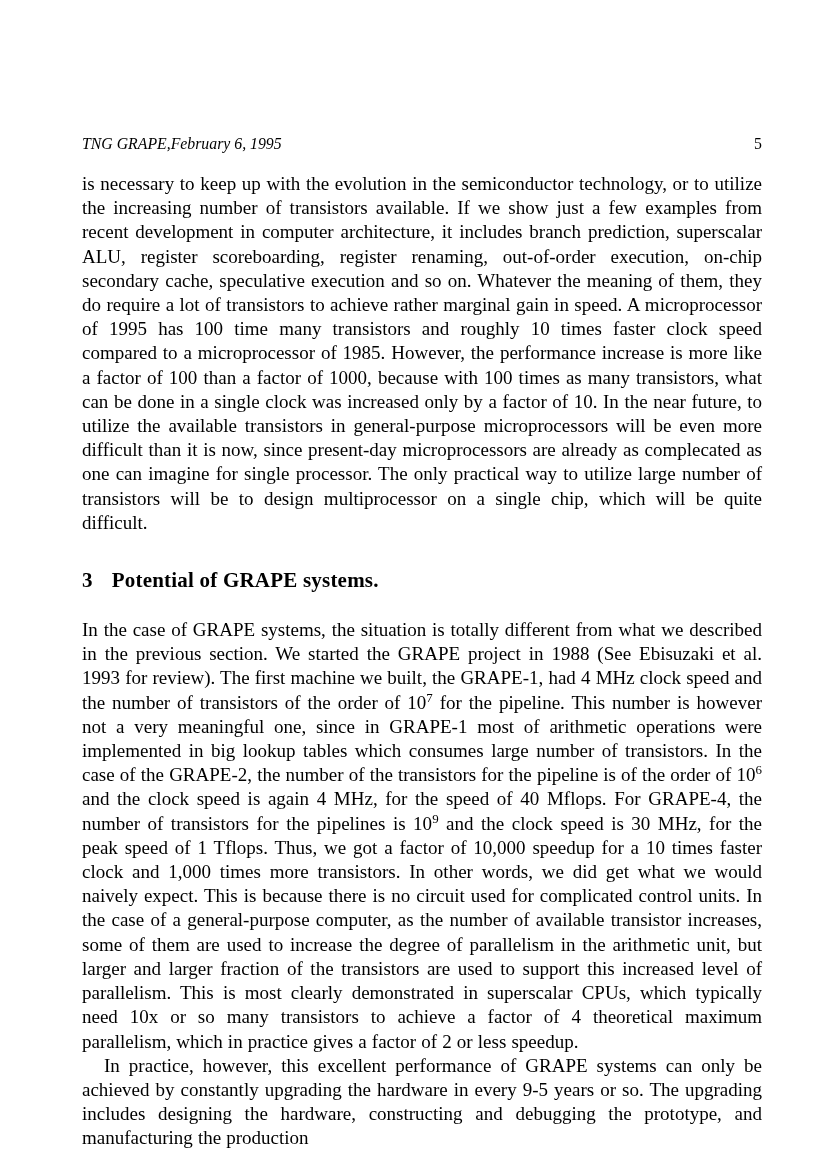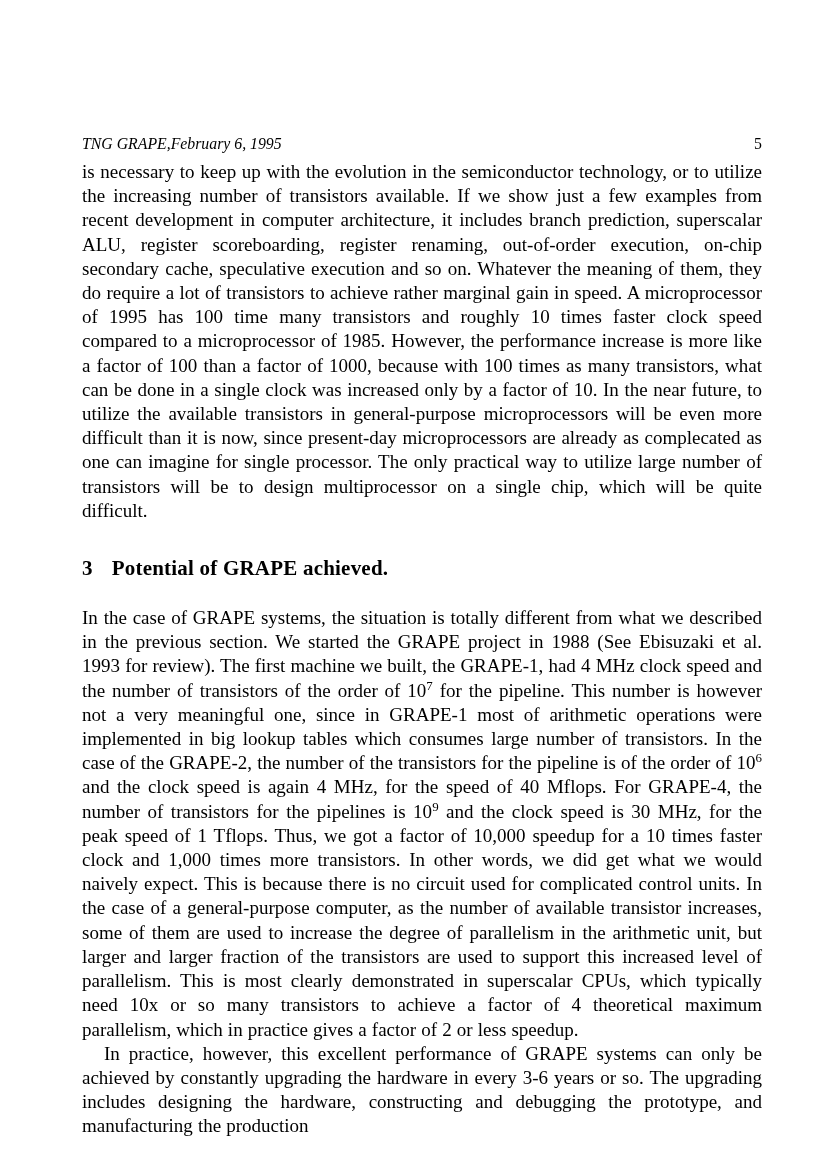--- a/index.html
+++ b/index.html
@@ -18,21 +18,21 @@
     box-sizing: border-box;
     padding: 134px 65px 0 82px;
   }
   .running-header {
     display: flex;
     justify-content: space-between;
     align-items: baseline;
     width: 680px;
     font-size: 15.8px;
     line-height: 20px;
-    margin-bottom: 6px;
+    margin-bottom: 18px;
   }
   .running-title {
     font-style: italic;
   }
   .page-number {
     font-style: normal;
   }
   .body-par {
     width: 680px;
     margin: 0;
@@ -70,20 +70,20 @@
 <div class="page">
 
   <div class="running-header">
     <span class="running-title">TNG GRAPE,February 6, 1995</span>
     <span class="page-number">5</span>
   </div>
 
   <p class="body-par">is necessary to keep up with the evolution in the semiconductor technology, or to utilize the increasing number of transistors available. If we show just a few examples from recent development in computer architecture, it includes branch prediction, superscalar ALU, register scoreboarding, register renaming, out-of-order execution, on-chip secondary cache, speculative execution and so on. Whatever the meaning of them, they do require a lot of transistors to achieve rather marginal gain in speed. A microprocessor of 1995 has 100 time many transistors and roughly 10 times faster clock speed compared to a microprocessor of 1985. However, the performance increase is more like a factor of 100 than a factor of 1000, because with 100 times as many transistors, what can be done in a single clock was increased only by a factor of 10. In the near future, to utilize the available transistors in general-purpose microprocessors will be even more difficult than it is now, since present-day microprocessors are already as complecated as one can imagine for single processor. The only practical way to utilize large number of transistors will be to design multiprocessor on a single chip, which will be quite difficult.</p>
 
   <h2 class="section-heading">
-    <span class="section-number">3</span><span class="section-title">Potential of GRAPE achieved.</span>
+    <span class="section-number">3</span><span class="section-title">Potential of GRAPE systems.</span>
   </h2>
 
   <p class="body-par"><span>In the case of GRAPE systems, the situation is totally different from what we described in the previous section. We started the GRAPE project in 1988 (See Ebisuzaki et al. 1993 for review). The first machine we built, the GRAPE-1, had 4 MHz clock speed and the number of transistors of the order of 10</span><sup>7</sup><span> for the pipeline. This number is however not a very meaningful one, since in GRAPE-1 most of arithmetic operations were implemented in big lookup tables which consumes large number of transistors. In the case of the GRAPE-2, the number of the transistors for the pipeline is of the order of 10</span><sup>6</sup><span> and the clock speed is again 4 MHz, for the speed of 40 Mflops. For GRAPE-4, the number of transistors for the pipelines is 10</span><sup>9</sup><span> and the clock speed is 30 MHz, for the peak speed of 1 Tflops. Thus, we got a factor of 10,000 speedup for a 10 times faster clock and 1,000 times more transistors. In other words, we did get what we would naively expect. This is because there is no circuit used for complicated control units. In the case of a general-purpose computer, as the number of available transistor increases, some of them are used to increase the degree of parallelism in the arithmetic unit, but larger and larger fraction of the transistors are used to support this increased level of parallelism. This is most clearly demonstrated in superscalar CPUs, which typically need 10x or so many transistors to achieve a factor of 4 theoretical maximum parallelism, which in practice gives a factor of 2 or less speedup.</span></p>
 
-  <p class="body-par indented">In practice, however, this excellent performance of GRAPE systems can only be achieved by constantly upgrading the hardware in every 3-6 years or so. The upgrading includes designing the hardware, constructing and debugging the prototype, and manufacturing the production</p>
+  <p class="body-par indented">In practice, however, this excellent performance of GRAPE systems can only be achieved by constantly upgrading the hardware in every 9-5 years or so. The upgrading includes designing the hardware, constructing and debugging the prototype, and manufacturing the production</p>
 
 </div>
 
 </body></html>

